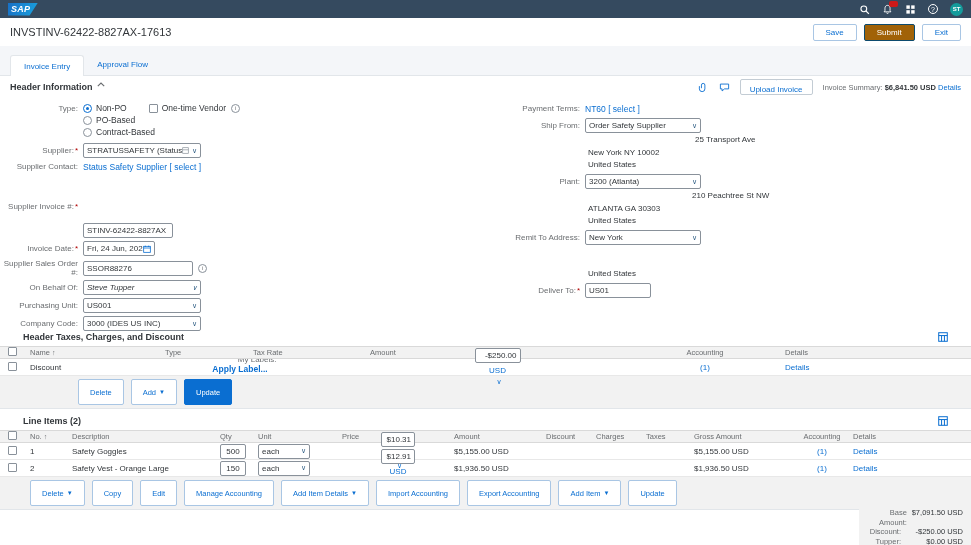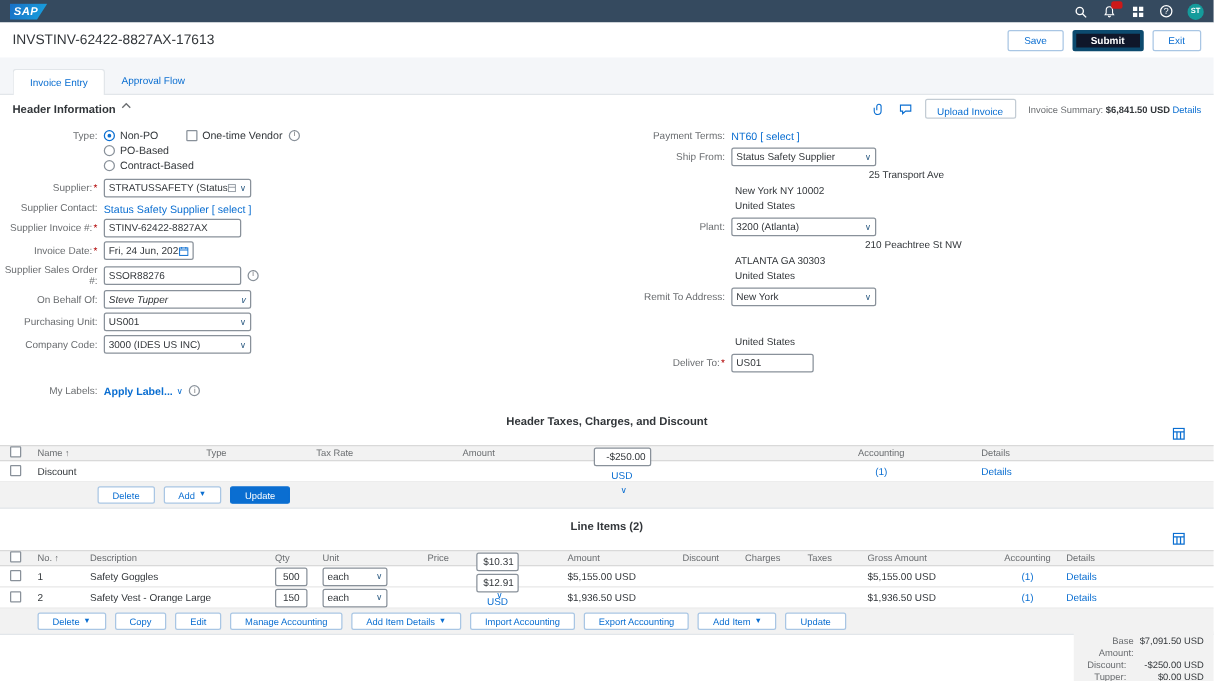--- a/index.html
+++ b/index.html
@@ -15,21 +15,21 @@
   .badge { position:absolute; top:-2px; right:-5px; min-width:9px; height:6px; background:#cc1919; border-radius:2px; }
   .help-circle { width:10px; height:10px; border:1px solid #fff; border-radius:50%; color:#fff; font-size:7px; display:flex; align-items:center; justify-content:center; }
   .avatar { width:13px; height:13px; border-radius:50%; background:#149b9b; color:#fff; font-size:6px; font-weight:bold; display:flex; align-items:center; justify-content:center; }
 
   
   .titlebar { position:absolute; top:18px; left:0; right:0; height:28px; background:#fff; display:flex; align-items:center; padding:0 10px; }
   .doc-title { font-size:11px; color:#32363a; }
   .titlebar-btns { margin-left:auto; display:flex; gap:7px; }
   .btn { height:17px; border-radius:2px; font-size:8px; display:flex; align-items:center; justify-content:center; padding:0 12px; cursor:pointer; font-family:"Liberation Sans",sans-serif; }
   .btn-outline { background:#fff; border:1px solid #a9c6e4; color:#0a6ed1; }
-  .btn-primary { background:#0f172a; border:3px solid #0c4a6e; color:#fff;font-weight:bold; }
+  .btn-primary { background:#a16207; border:1px solid #0c4a6e; color:#fff; }
 
   
   .tabstrip { position:absolute; top:46px; left:0; right:0; height:30px; background:#f4f6f9; display:flex; align-items:flex-end; padding:0 10px; border-bottom:1px solid #e2e6ea; }
   .tab { height:21px; padding:0 13px; display:flex; align-items:center; font-size:8px; color:#0a6ed1; cursor:pointer; }
   .tab.active { background:#fff; border:1px solid #e2e6ea; border-bottom:none; margin-bottom:-1px; border-radius:3px 3px 0 0; }
 
   
   .sec-head { position:absolute; top:76px; left:0; right:0; height:22px; display:flex; align-items:center; padding:0 10px; }
   .sec-title { font-size:9px; font-weight:bold; color:#32363a; display:flex; align-items:flex-start; gap:4px; }
   .sec-actions { margin-left:auto; display:flex; align-items:center; gap:10px; }
@@ -50,26 +50,26 @@
   .sel .sel-txt { flex:1; font-size:8px; white-space:nowrap; overflow:hidden; }
   .chev { color:#346187; font-size:7px; margin-left:3px; flex-shrink:0; }
   .radio { width:9px; height:9px; border:1px solid #89919a; border-radius:50%; margin-right:4px; background:#fff; flex-shrink:0; display:inline-block; position:relative; }
   .radio.on { border-color:#0a6ed1; }
   .radio.on::after { content:""; position:absolute; left:2px; top:2px; width:3px; height:3px; border-radius:50%; background:#0a6ed1; }
   .cbx { width:9px; height:9px; border:1px solid #89919a; border-radius:1px; background:#fff; flex-shrink:0; display:inline-block; }
   .info-i { width:9px; height:9px; border:1px solid #89919a; border-radius:50%; color:#6a6d70; font-size:6px; display:inline-flex; align-items:center; justify-content:center; margin-left:5px; flex-shrink:0; }
   .addr { font-size:8px; color:#32363a; }
 
   
-  .sec2-title { font-size:9px; font-weight:bold; padding:0 23px; display:flex; align-items:center;flex-direction:column; }
+  .sec2-title { font-size:9px; font-weight:bold; padding:0 23px; display:flex; align-items:center; }
   .grid-ic { margin-left:auto; }
   .tbl-h { display:flex; align-items:center; height:13px; background:#f2f2f2; border-top:1px solid #d9d9d9; border-bottom:1px solid #d9d9d9; color:#6a6d70; font-size:7.5px; padding-left:8px; }
   .tbl-r { display:flex; align-items:center; height:17px; border-bottom:1px solid #e8e8e8; font-size:8px; padding-left:8px; }
   .toolbar { display:flex; align-items:center; gap:7px; background:#f2f2f2; padding:3px 8px 3px 78px; border-bottom:1px solid #e2e6ea; }
-  .tb-btn { height:14px; border:1px solid #a9c6e4; border-radius:2px; background:#fff; color:#0a6ed1; font-size:7.5px; display:flex; align-items:center; justify-content:center; padding:0 11px; cursor:pointer; gap:3px; }
+  .tb-btn { height:14px; border:1px solid #a9c6e4; border-radius:2px; background:#fff; color:#0a6ed1; font-size:7.5px; display:flex; align-items:center; justify-content:center; padding:12px 11px; cursor:pointer; gap:3px; }
   .tb-btn.primary { background:#0a6ed1; color:#fff; border-color:#0a6ed1; }
   .caret { font-size:6px; }
   .sort { font-size:7px; color:#6a6d70; margin-left:2px; }
 
   
   .t-cb{width:22px;} .t-name{width:135px;} .t-type{width:88px;} .t-rate{width:117px;} .t-amt{width:255px;} .t-acct{width:160px; text-align:center;} .t-det{flex:1;}
   
   .i-cb{width:22px;} .i-no{width:42px;} .i-desc{width:148px;} .i-qty{width:38px;} .i-unit{width:84px;} .i-price{width:112px;} .i-amt{width:92px;} .i-disc{width:50px;} .i-chg{width:50px;} .i-tax{width:48px;} .i-gross{width:97px;} .i-acct{width:62px; text-align:center;} .i-det{flex:1;}
 
   .taxes-sec { position:absolute; top:332px; left:0; right:0; }
@@ -189,21 +189,21 @@
         </svg>
       <span class="chev">∨</span>
     </div>
   </div>
   <div class="frow" style="height:11px;">
     <span class="lbl">Supplier Contact:</span>
     <span class="link">Status Safety Supplier [ select ]</span>
   </div>
   <div class="frow">
     <span class="lbl"><span>Supplier Invoice #:</span><span class="req">*</span></span>
-    <input class="inp" style="width: 110px;" value="STINV-62422-8827AX">
+    <input class="inp" style="width: 90px; margin-top: 48px;" value="STINV-62422-8827AX">
   </div>
   <div class="frow">
     <span class="lbl"><span>Invoice Date:</span><span class="req">*</span></span>
     <div class="sel" style="width:72px;">
       <span class="sel-txt">Fri, 24 Jun, 2022</span>
       <svg width="8" height="8" viewBox="0 0 12 12">
           <rect x="1" y="2" width="10" height="9" fill="none" stroke="#0a6ed1" stroke-width="1.2"></rect>
           <line x1="1" y1="4.5" x2="11" y2="4.5" stroke="#0a6ed1" stroke-width="1.2"></line>
           <line x1="3.5" y1="1" x2="3.5" y2="3" stroke="#0a6ed1" stroke-width="1.2"></line>
           <line x1="8.5" y1="1" x2="8.5" y2="3" stroke="#0a6ed1" stroke-width="1.2"></line>
@@ -229,37 +229,37 @@
       <span class="chev">∨</span>
     </div>
   </div>
   <div class="frow" style="margin-bottom:24px;">
     <span class="lbl">Company Code:</span>
     <div class="sel" style="width:118px;">
       <span class="sel-txt">3000 (IDES US INC)</span>
       <span class="chev">∨</span>
     </div>
   </div>
-  <div class="frow" style="height:11px;">
+  <div class="frow" style="height:11px;flex-direction:column;">
     <span class="lbl">My Labels:</span>
     <span class="link" style="font-weight:bold;">Apply Label...</span>
     <span class="chev" style="color:#0a6ed1;">∨</span>
     <span class="info-i">i</span>
   </div>
 </div>
 
 <div class="form-col form-right">
   <div class="frow" style="height:11px; margin-bottom:4px;">
     <span class="lbl">Payment Terms:</span>
     <span class="link">NT60 [ select ]</span>
   </div>
   <div class="frow" style="margin-bottom:1px;">
     <span class="lbl">Ship From:</span>
     <div class="sel" style="width:116px;">
-      <span class="sel-txt">Status Safety Supplier</span>
+      <span class="sel-txt">Order Safety Supplier</span>
       <span class="chev">∨</span>
     </div>
   </div>
   <div class="frow" style="height:10px; margin-bottom:3px;">
       <span class="addr" style="margin-left:215px;">25 Transport Ave</span>
     </div>
   <div class="frow" style="height:10px; margin-bottom:2px;">
       <span class="addr" style="margin-left:108px;">New York NY 10002</span>
     </div>
   <div class="frow" style="height:10px; margin-bottom:5px;">

